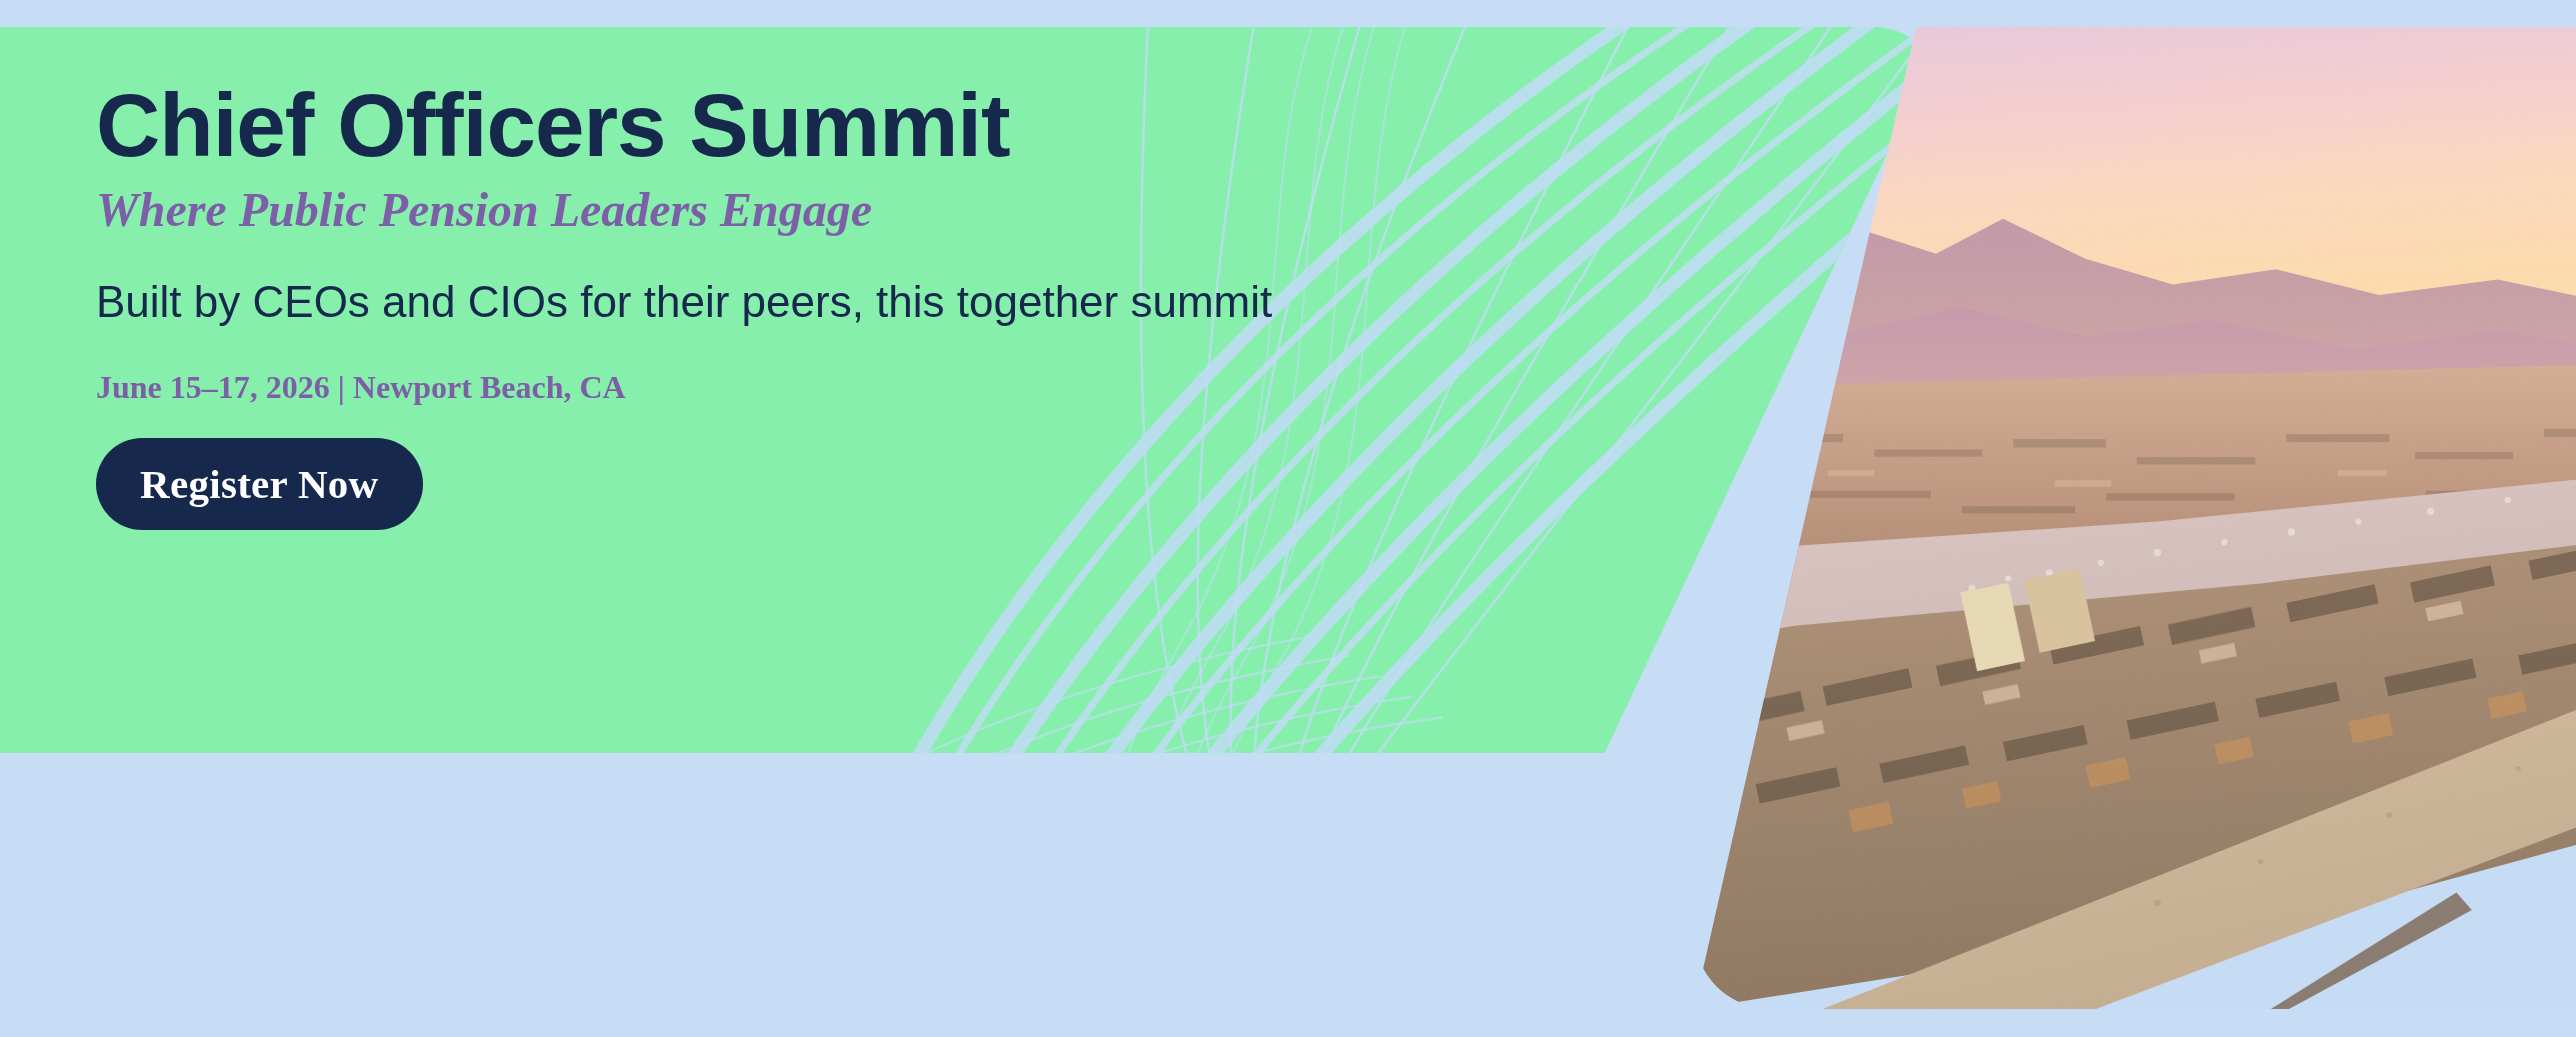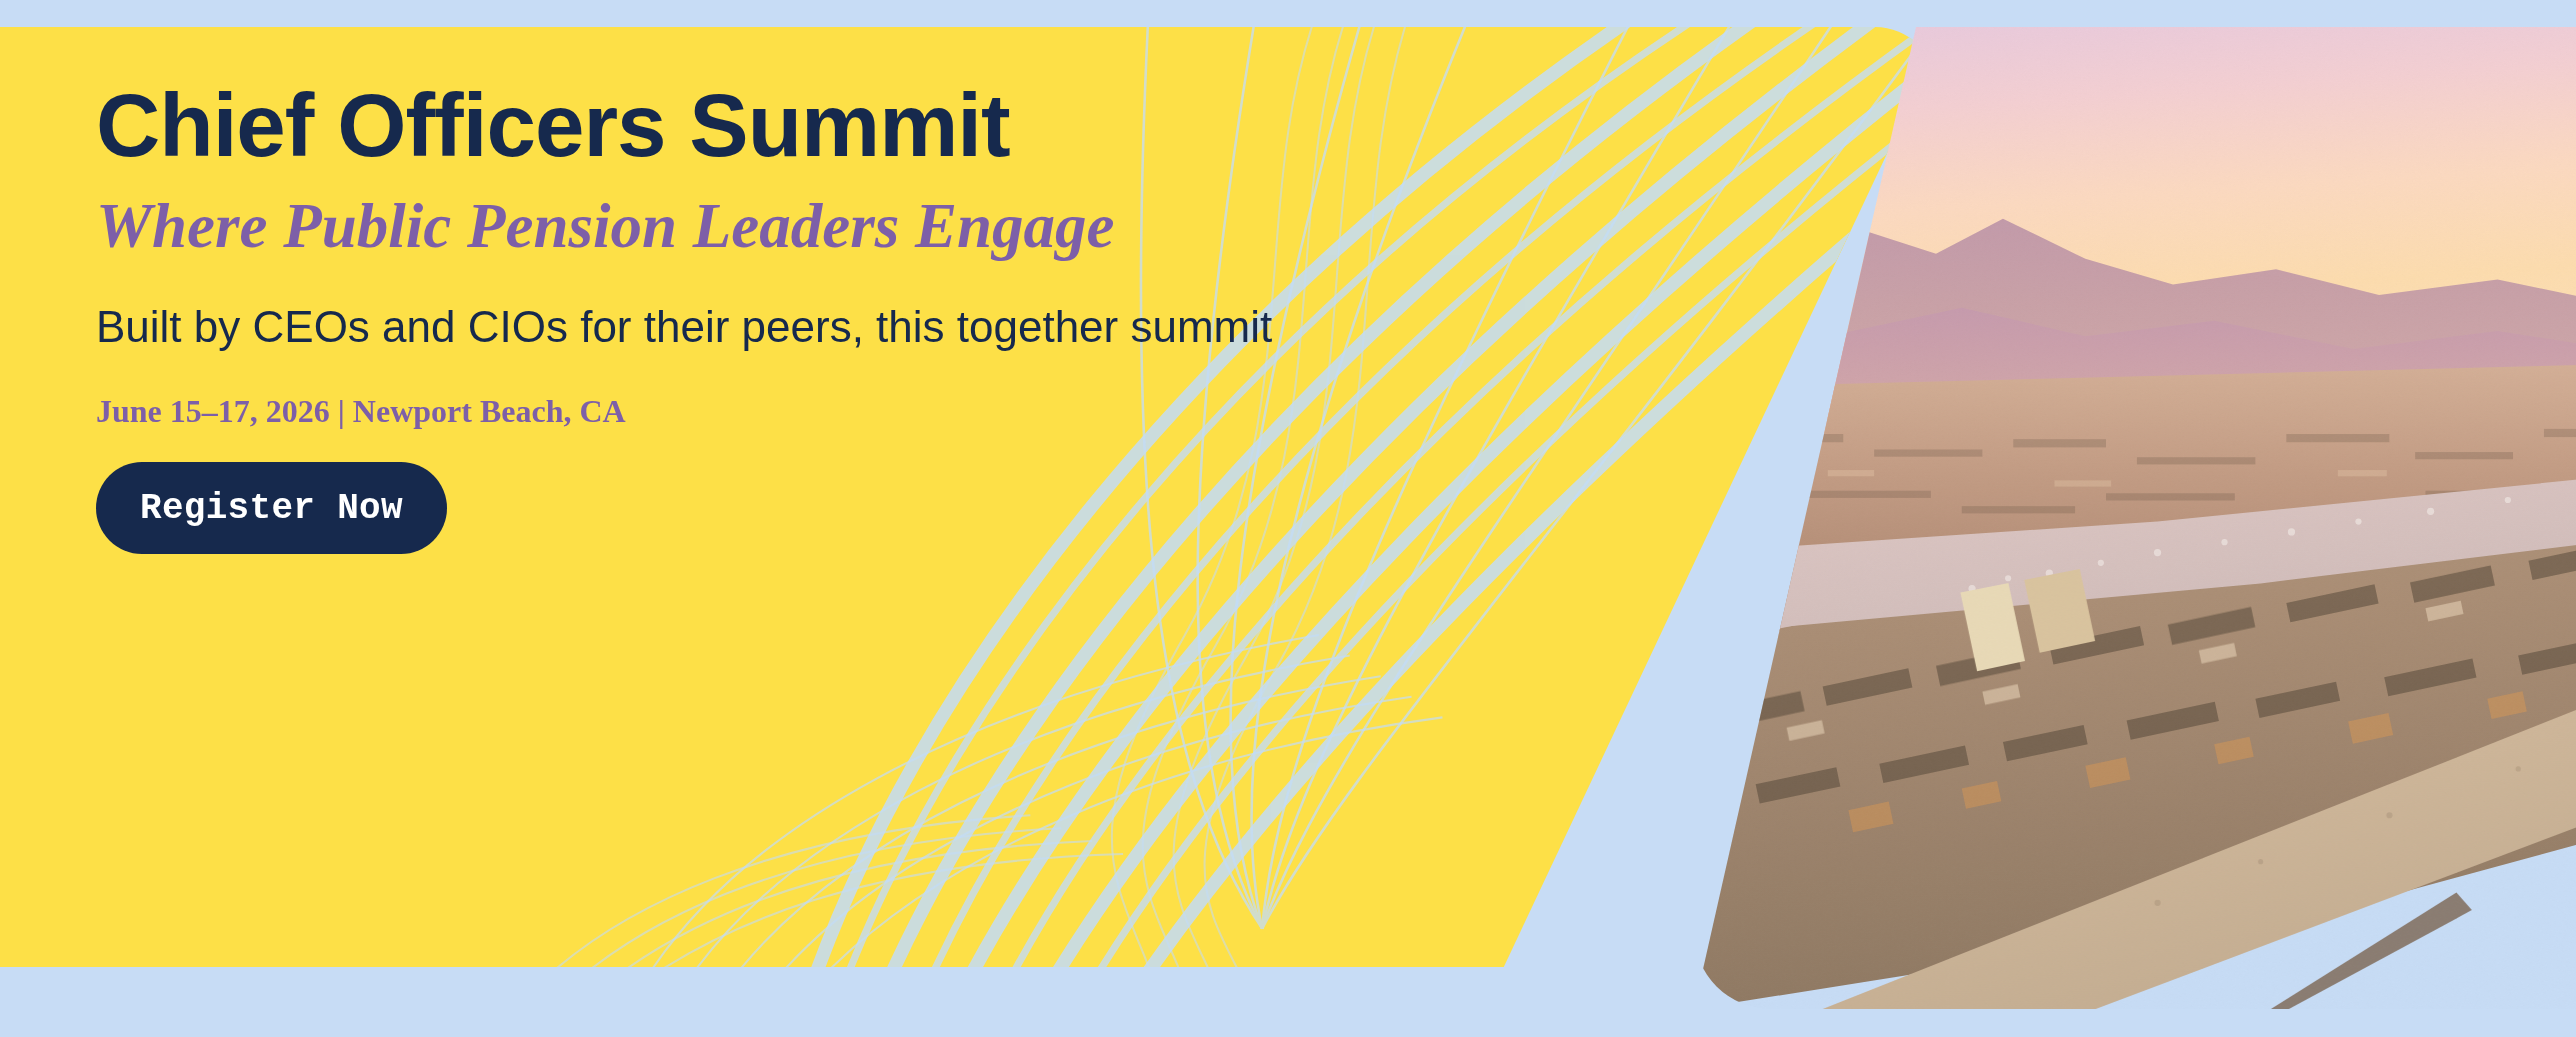--- a/index.html
+++ b/index.html
@@ -19,22 +19,22 @@
     background:#c7dcf5;
     overflow:hidden;
   }
 
   
   #panel {
     position:absolute;
     left:0;
     top:27px;
     width:1937px;
-    height:940px;
-    background:#fde047;
+    height:726px;
+    background:#86efac;
     border-top-right-radius:62px;
     border-bottom-right-radius:62px;
     
     clip-path: polygon(0 0, 1700px 0, 1937px 0, 1937px 20.6px, 1484px 982px, 0 982px);
     overflow:hidden;
   }
 
   #panel-inner {
     position:absolute;
     inset:0;
@@ -61,24 +61,24 @@
   #title {
     font-size:89px;
     font-weight:700;
     color:#16294d;
     letter-spacing:-1px;
     line-height:1.05;
     white-space:nowrap;
   }
 
   #subtitle {
-    margin-top:20px;
+    margin-top:12px;
     font-family:"Liberation Serif", serif;
     font-style:italic;
-    font-size:63px;
+    font-size:48px;
     font-weight:700;
     color:#7d5fa8;
     letter-spacing:0px;
     line-height:1.1;
     white-space:nowrap;
   }
 
   #body-copy {
     margin-top:34px;
     font-size:44px;
@@ -100,26 +100,26 @@
 
   #register-btn {
     display:inline-flex;
     align-items:center;
     justify-content:center;
     margin-top:32px;
     padding:0 44px;
     height:92px;
     background:#16294d;
     color:#ffffff;
-    font-size:36px;
+    font-size:41px;
     font-weight:700;
     border:none;
     border-radius:47px;
     cursor:pointer;
-    font-family:Liberation Mono, monospace;
+    font-family:Liberation Serif, serif;
     letter-spacing:0.3px;
     white-space:nowrap;
   }
 
   
   #photo {
     position:absolute;
     right:0;
     top:27px;
     width:2009px;

